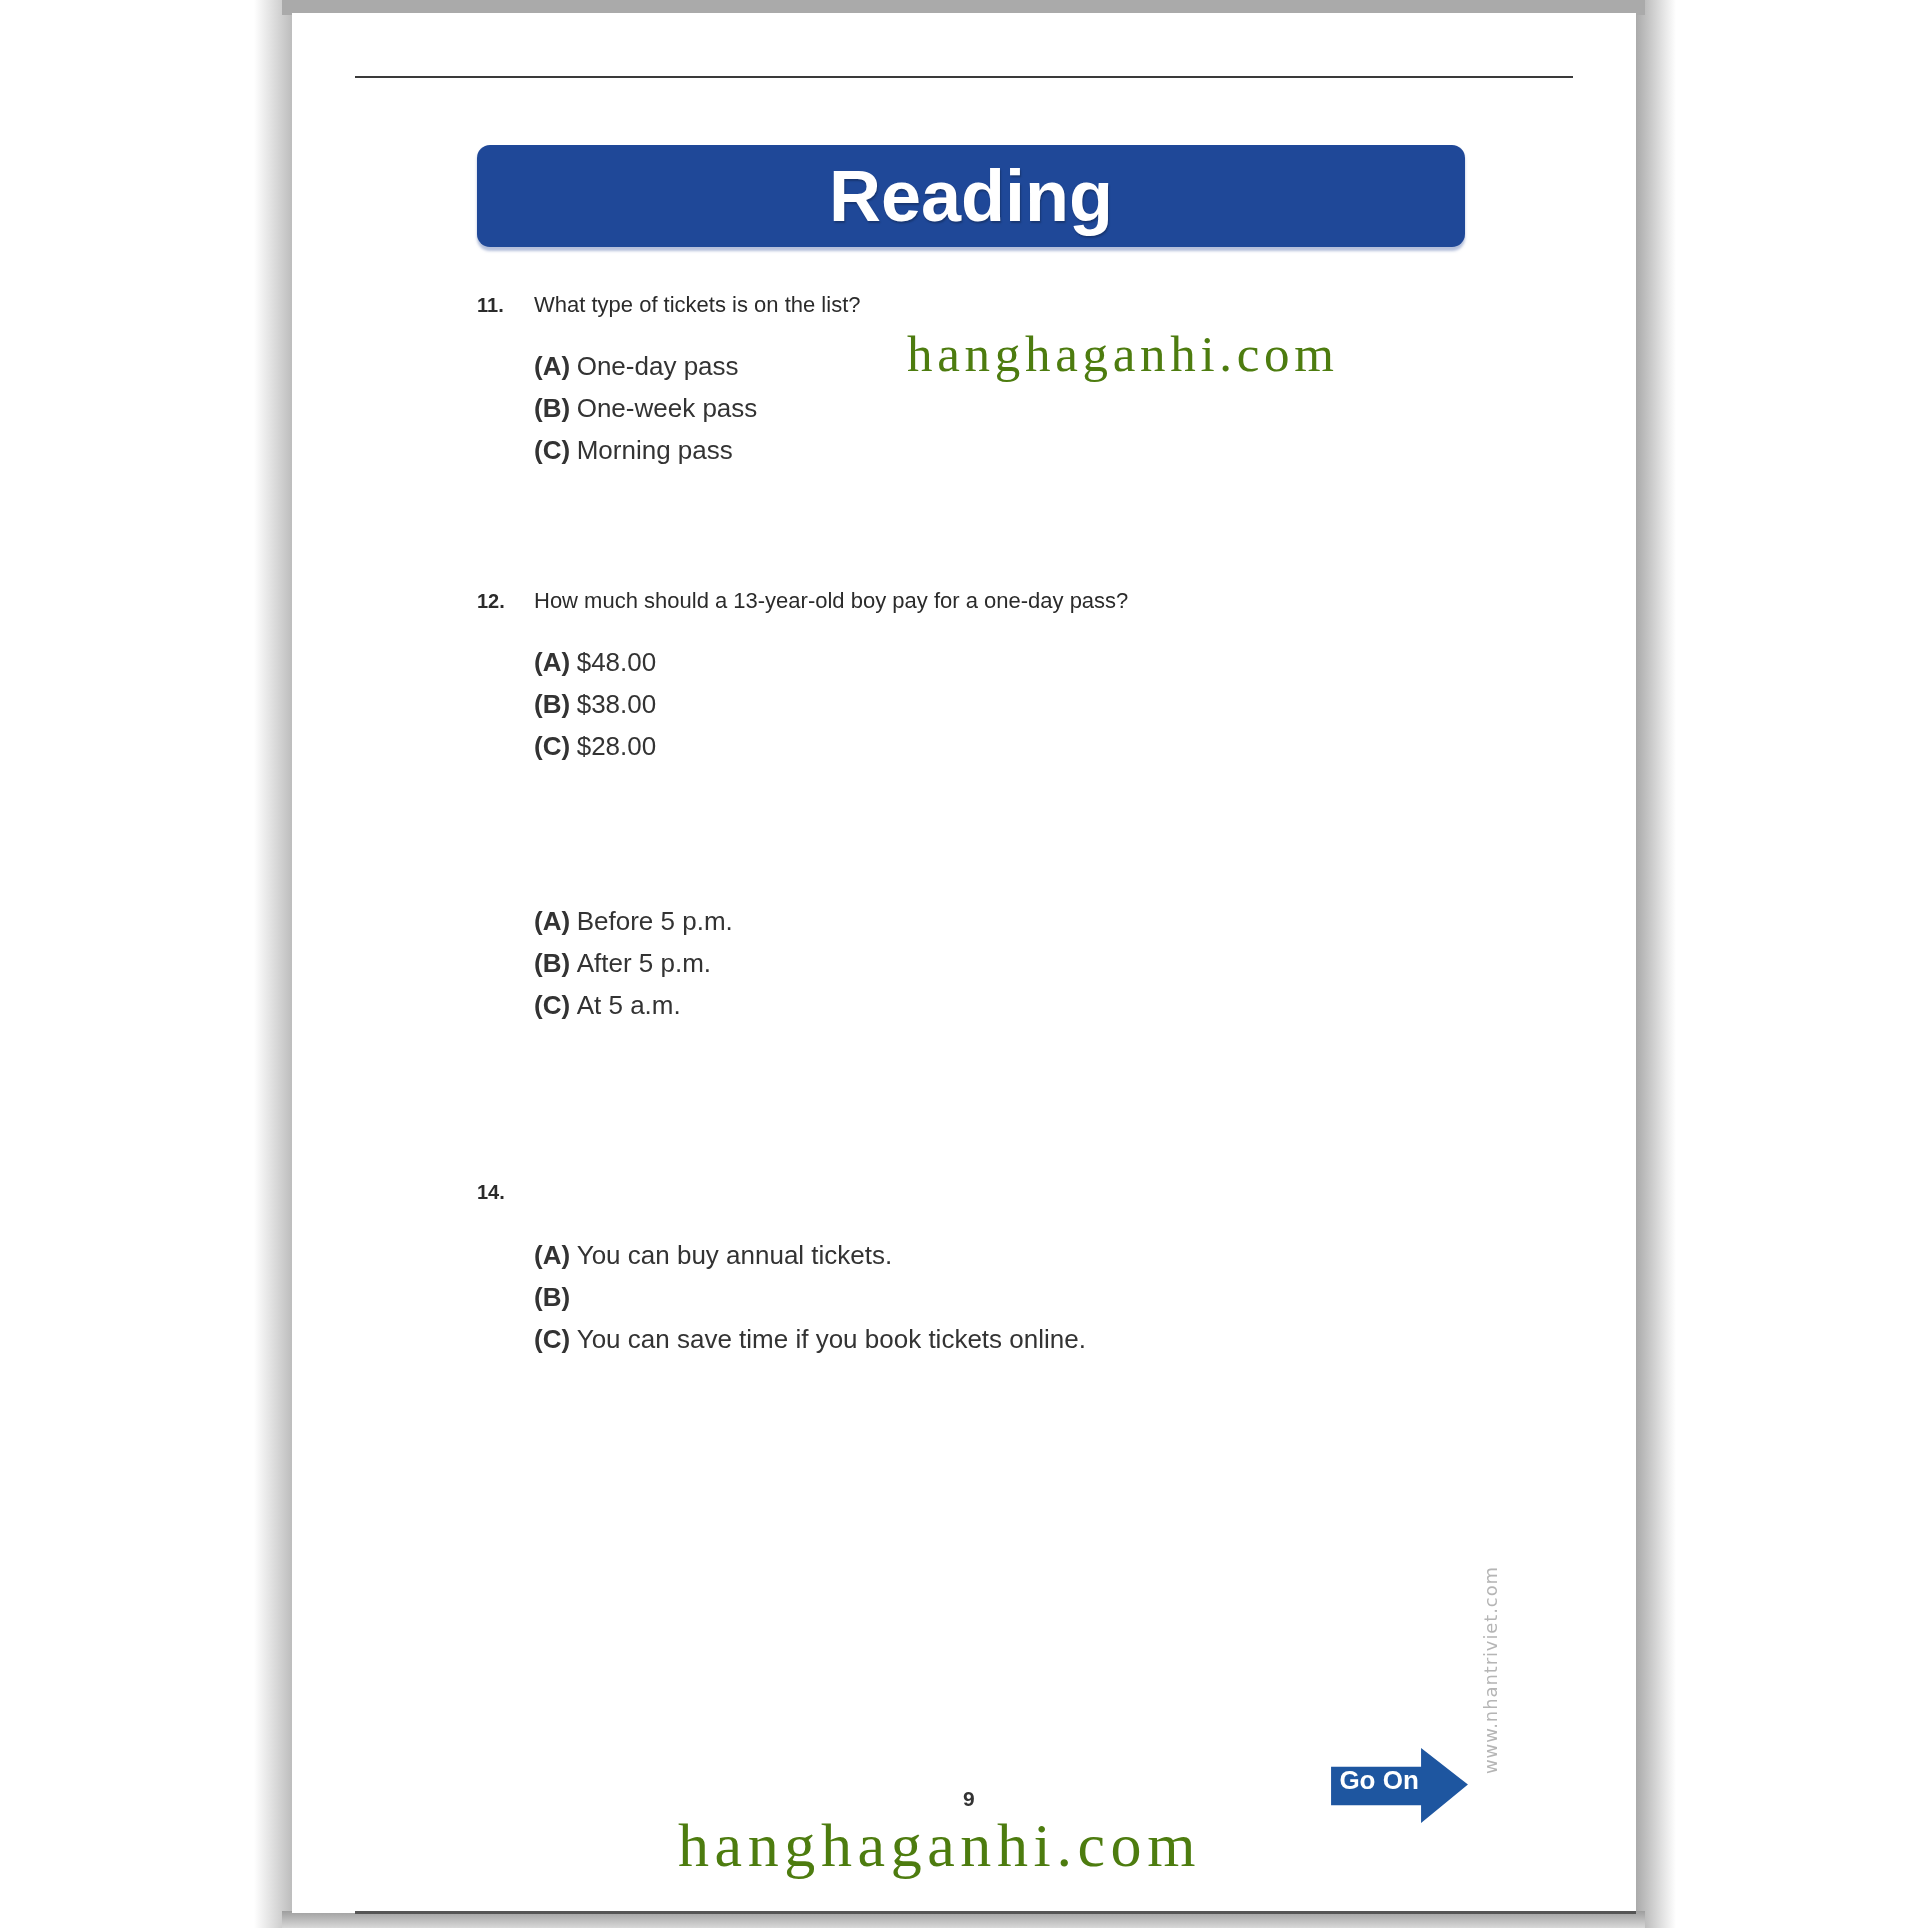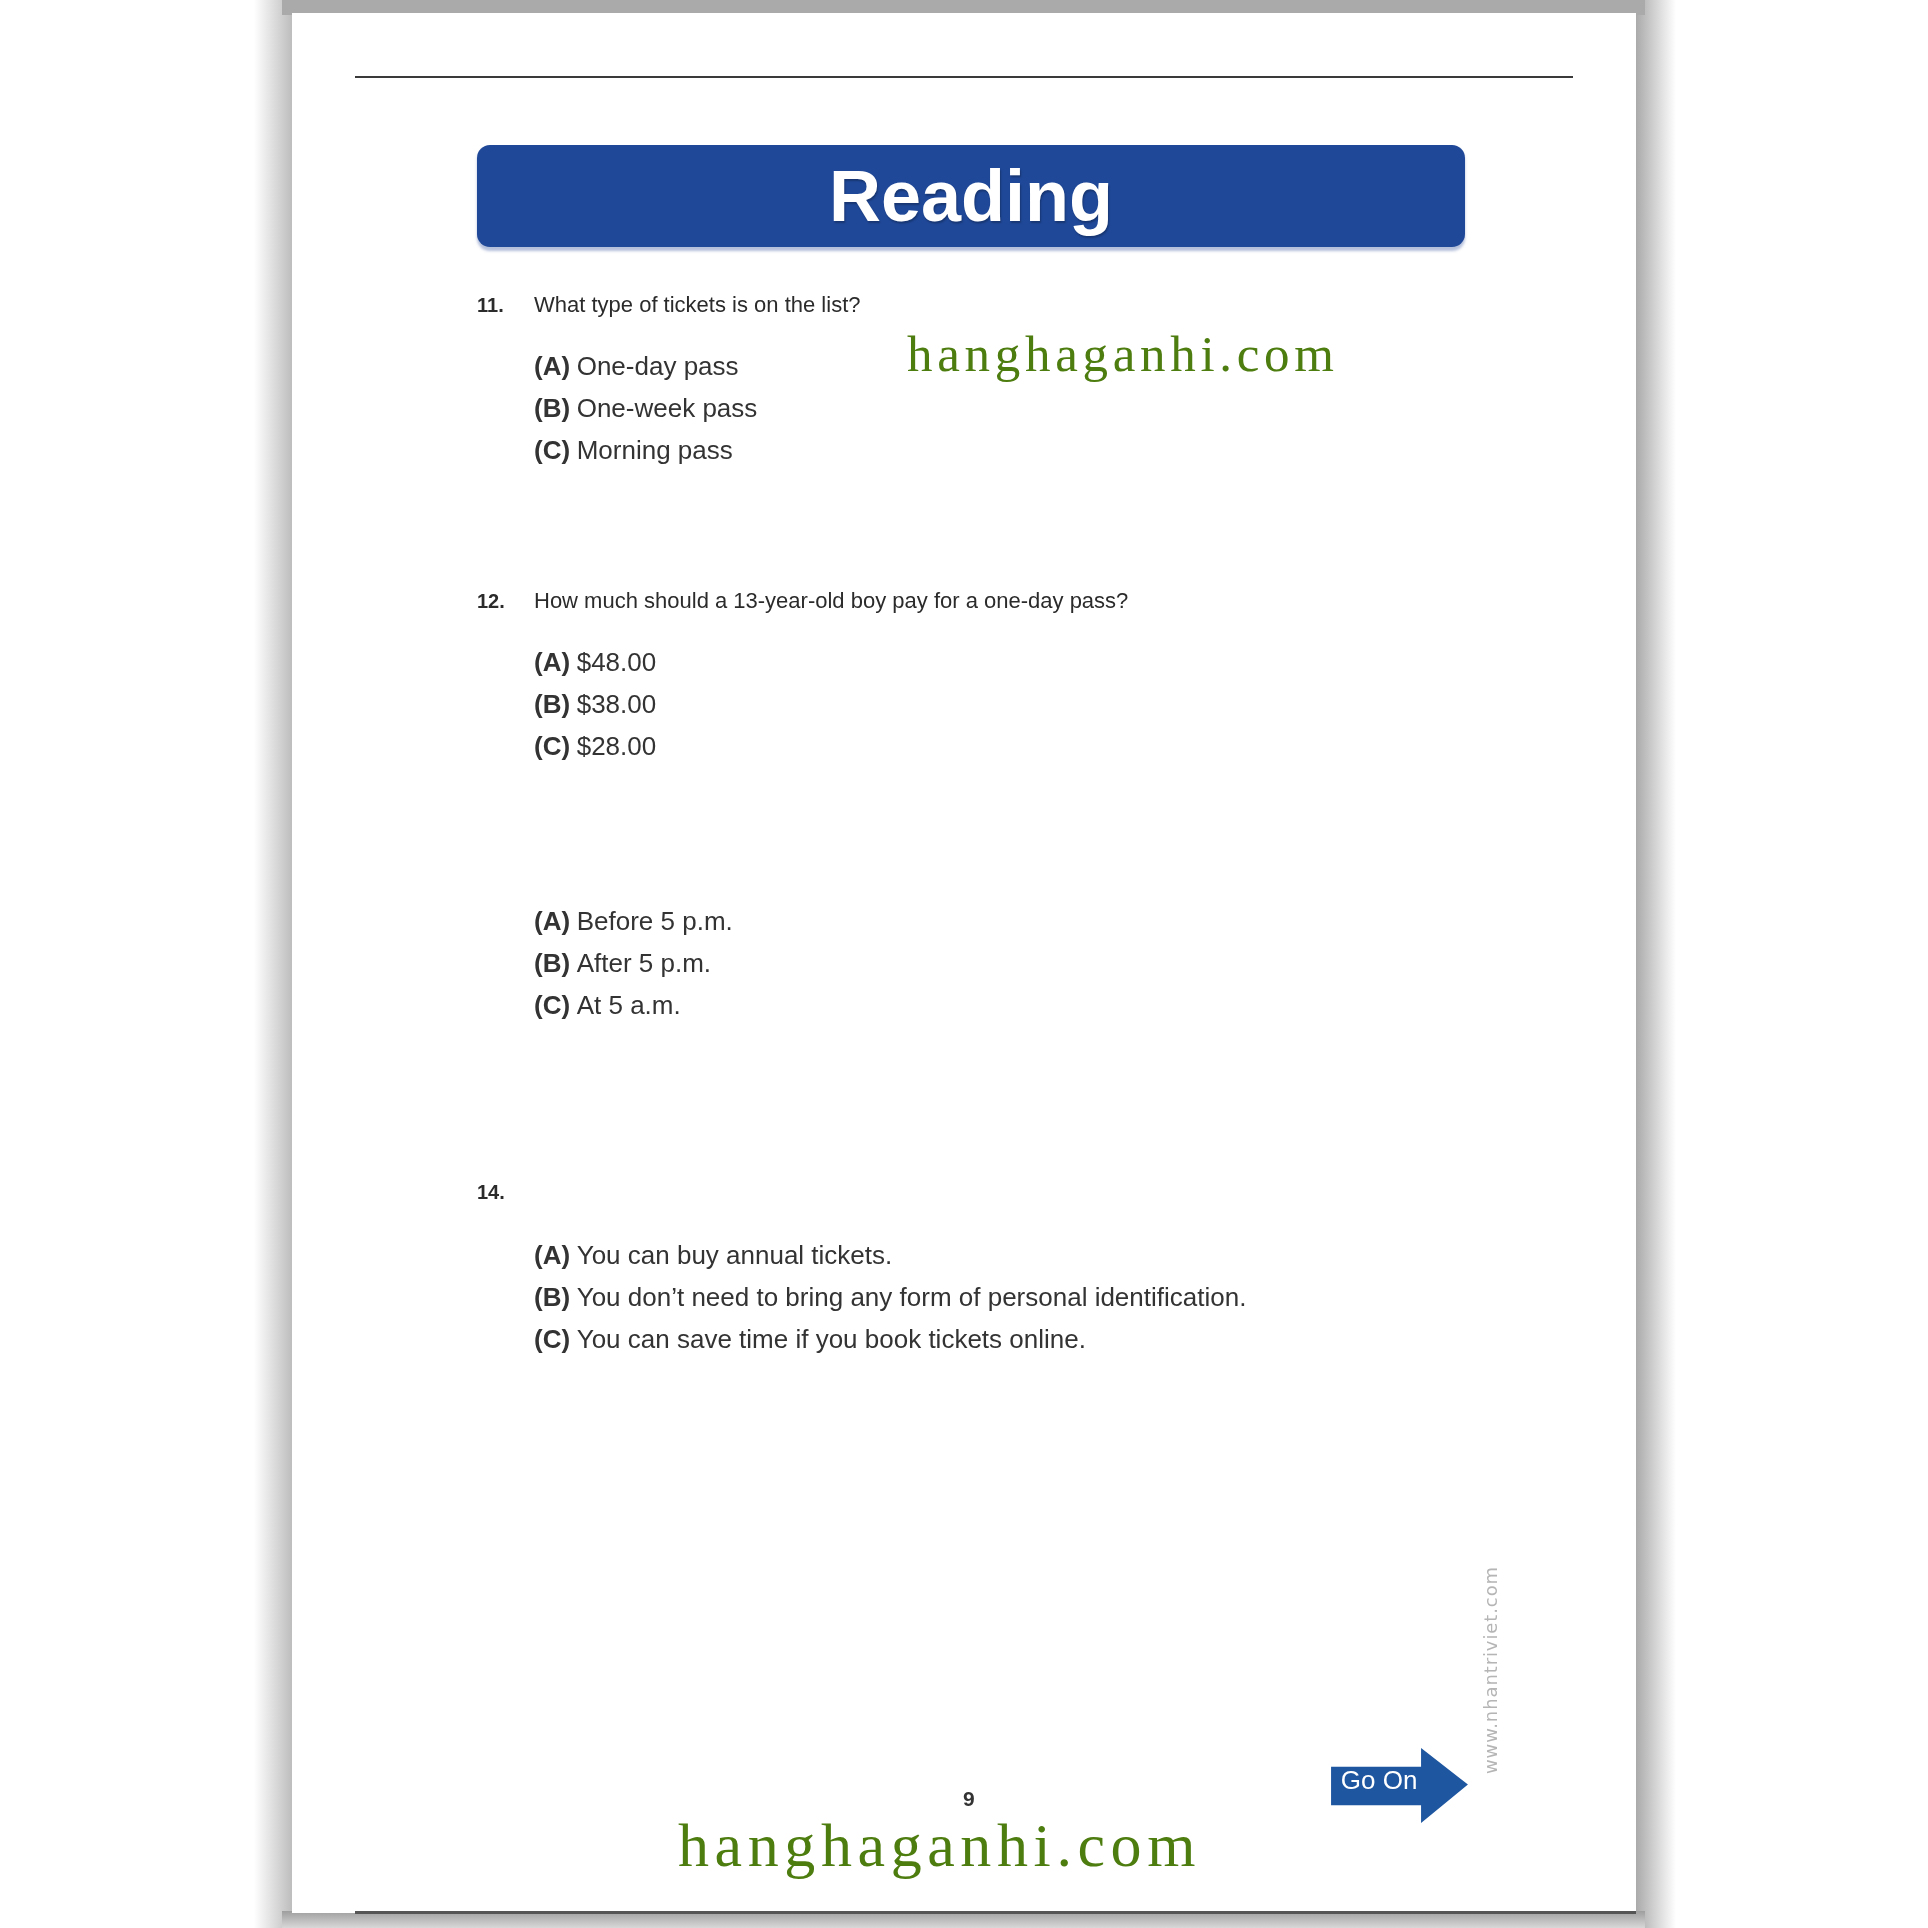--- a/index.html
+++ b/index.html
@@ -57,21 +57,21 @@
   }
   .page-number {
     position:absolute; left:671px; top:1774px; font-size:21px; color:#333; font-weight:bold;
   }
   .go-on {
     position:absolute; left:1039px; top:1735px; width:137px; height:75px; cursor:pointer;
   }
   .go-on svg { position:absolute; left:0; top:0; }
   .go-on-label {
     position:absolute; left:5.6px; top:17px; width:85px; text-align:center;
-    color:#ffffff; font-weight:normal; font-size:26px;
+    color:#ffffff; font-weight:bold; font-size:26px;
   }
   .watermark {
     position:absolute; color:#4d7c0f; font-family:Liberation Serif, serif;
     letter-spacing:4.7px; white-space:nowrap;
   }
   .wm-top { left:907px; top:325px; font-size:51px; }
   .wm-bottom { left:678px; top:1810px; font-size:62px; letter-spacing:5.6px; }
 </style>
 </head>
 <body>
@@ -150,21 +150,20 @@
     <div class="q-line">
       <span class="q-num">14.</span>
     </div>
     <div class="answers">
       <div class="answer">
         <span class="answer-letter">(A)</span>
         <span>You can buy annual tickets.</span>
       </div>
       <div class="answer">
         <span class="answer-letter">(B)</span>
-        <span>You don’t need to bring any form of personal identification.</span>
       </div>
       <div class="answer">
         <span class="answer-letter">(C)</span>
         <span>You can save time if you book tickets online.</span>
       </div>
     </div>
   </div>
 
   <div class="side-url">www.nhantriviet.com</div>
 

